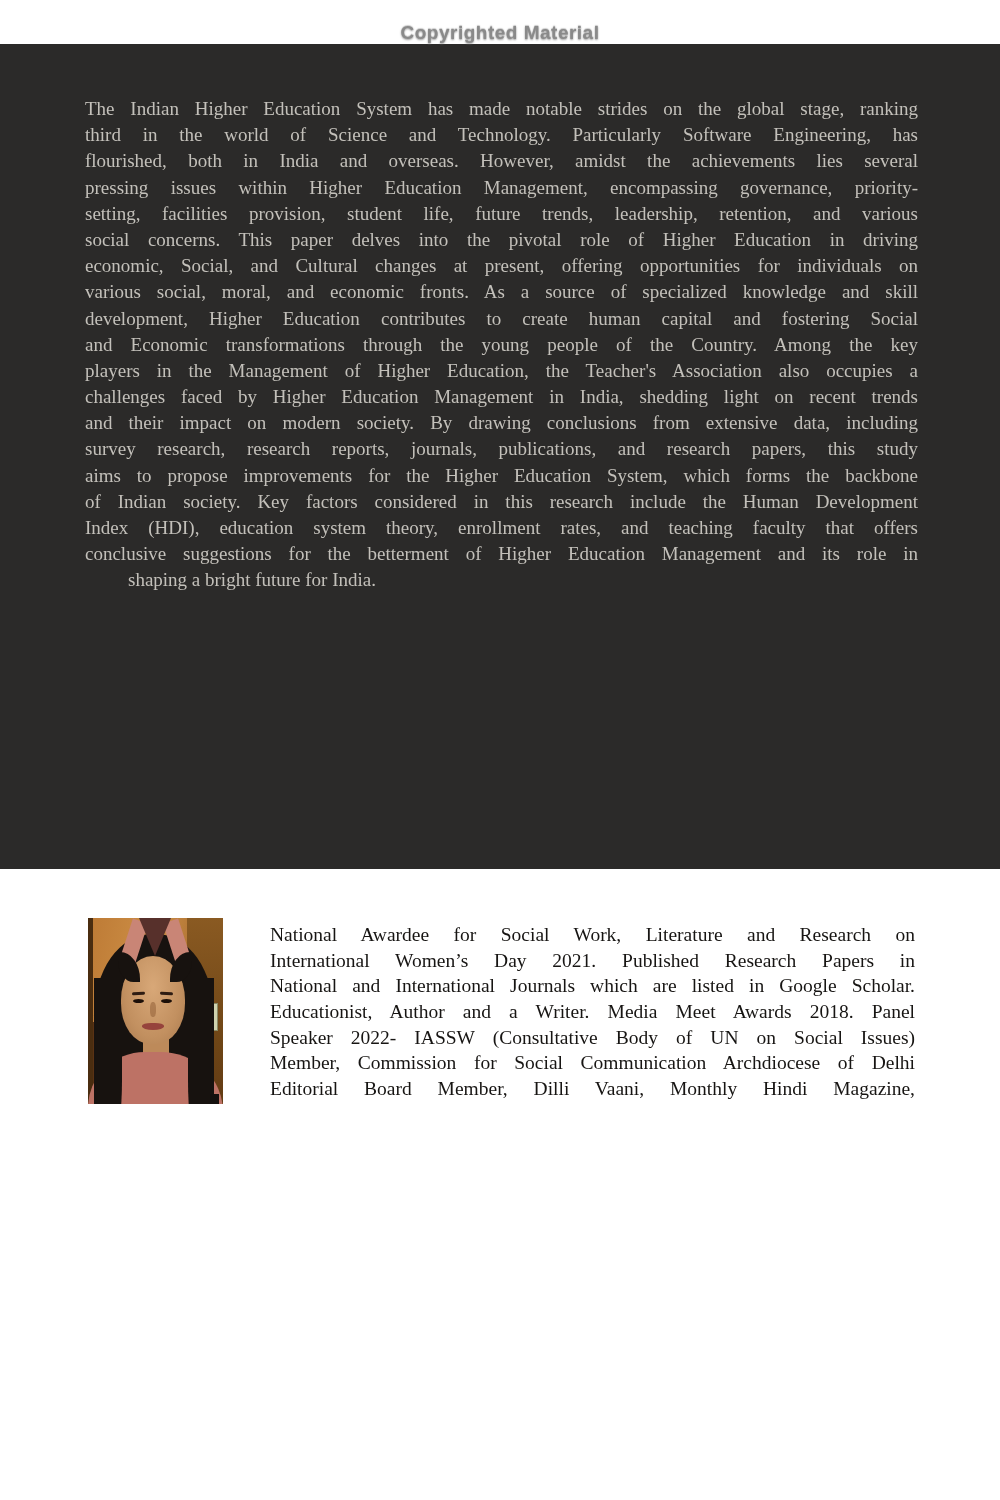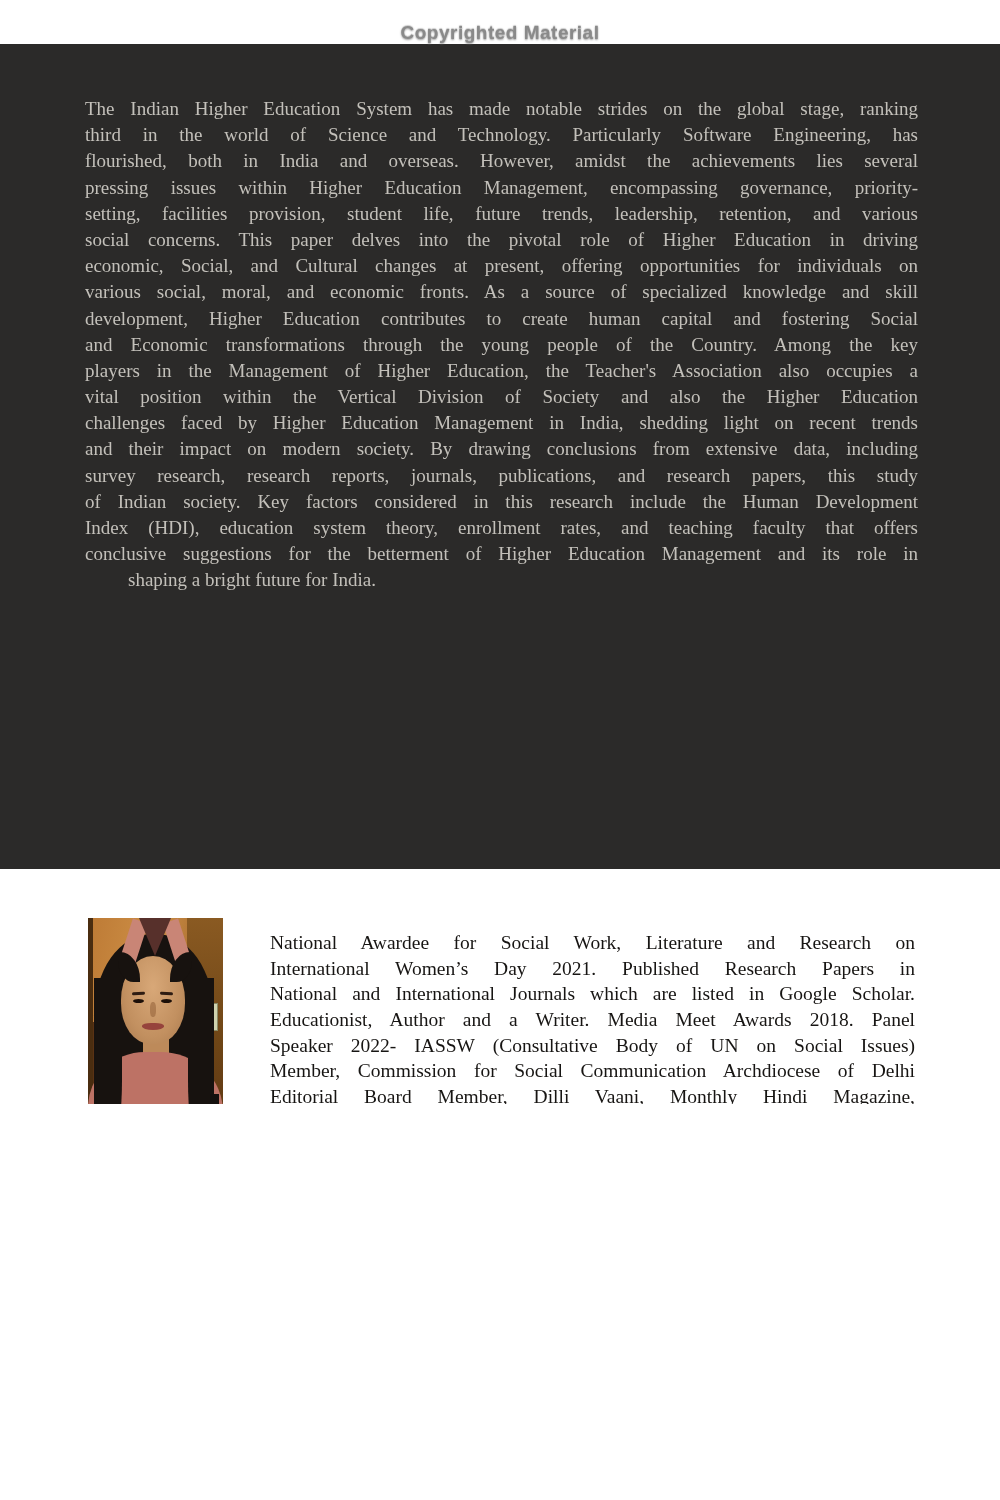--- a/index.html
+++ b/index.html
@@ -39,21 +39,21 @@
     color:var(--synopsis_text);font-size:19px;
   }
   .syn-line{
     height:26.2px;line-height:26.2px;white-space:nowrap;
     text-align:justify;text-align-last:justify;overflow:visible;
   }
   .syn-line.last{text-align-last:left;margin-left:43px;}
   
   .bio{
     position:absolute;left:270px;top:922px;width:645px;z-index:2;
-    color:var(--bio_text);font-size:19.5px;margin-top:8px;
+    color:var(--bio_text);font-size:19.5px;
   }
   .bio-line{
     height:25.7px;line-height:25.7px;white-space:nowrap;
     text-align:justify;text-align-last:justify;
   }
   .bio-line.last{text-align-last:left;}
   .photo{
     position:absolute;left:88px;top:918px;width:135px;height:230px;overflow:hidden;z-index:2;
     background:linear-gradient(100deg,#bd7a35 0%,#cd8f46 40%,#a66a2d 72%,#7e521f 100%);
   }
@@ -122,24 +122,24 @@
       <div class="syn-line">third in the world of Science and Technology. Particularly Software Engineering, has</div>
       <div class="syn-line">flourished, both in India and overseas. However, amidst the achievements lies several</div>
       <div class="syn-line">pressing issues within Higher Education Management, encompassing governance, priority-</div>
       <div class="syn-line">setting, facilities provision, student life, future trends, leadership, retention, and various</div>
       <div class="syn-line">social concerns. This paper delves into the pivotal role of Higher Education in driving</div>
       <div class="syn-line">economic, Social, and Cultural changes at present, offering opportunities for individuals on</div>
       <div class="syn-line">various social, moral, and economic fronts. As a source of specialized knowledge and skill</div>
       <div class="syn-line">development, Higher Education contributes to create human capital and fostering Social</div>
       <div class="syn-line">and Economic transformations through the young people of the Country. Among the key</div>
       <div class="syn-line">players in the Management of Higher Education, the Teacher's Association also occupies a</div>
-      <div class="syn-line">vital position within the Vertical Division of Society and also the Higher Education</div>
       <div class="syn-line">challenges faced by Higher Education Management in India, shedding light on recent trends</div>
       <div class="syn-line">and their impact on modern society. By drawing conclusions from extensive data, including</div>
       <div class="syn-line">survey research, research reports, journals, publications, and research papers, this study</div>
+      <div class="syn-line">aims to propose improvements for the Higher Education System, which forms the backbone</div>
       <div class="syn-line">of Indian society. Key factors considered in this research include the Human Development</div>
       <div class="syn-line">Index (HDI), education system theory, enrollment rates, and teaching faculty that offers</div>
       <div class="syn-line">conclusive suggestions for the betterment of Higher Education Management and its role in</div>
       <div class="syn-line last">shaping a bright future for India.</div>
     </div>
 
   <div class="photo" title="Portrait of the author against an orange bookshelf background">
     <div class="ph-shelf"></div>
     <div class="ph-shelf-frame"></div>
     <div class="ph-books"></div>

